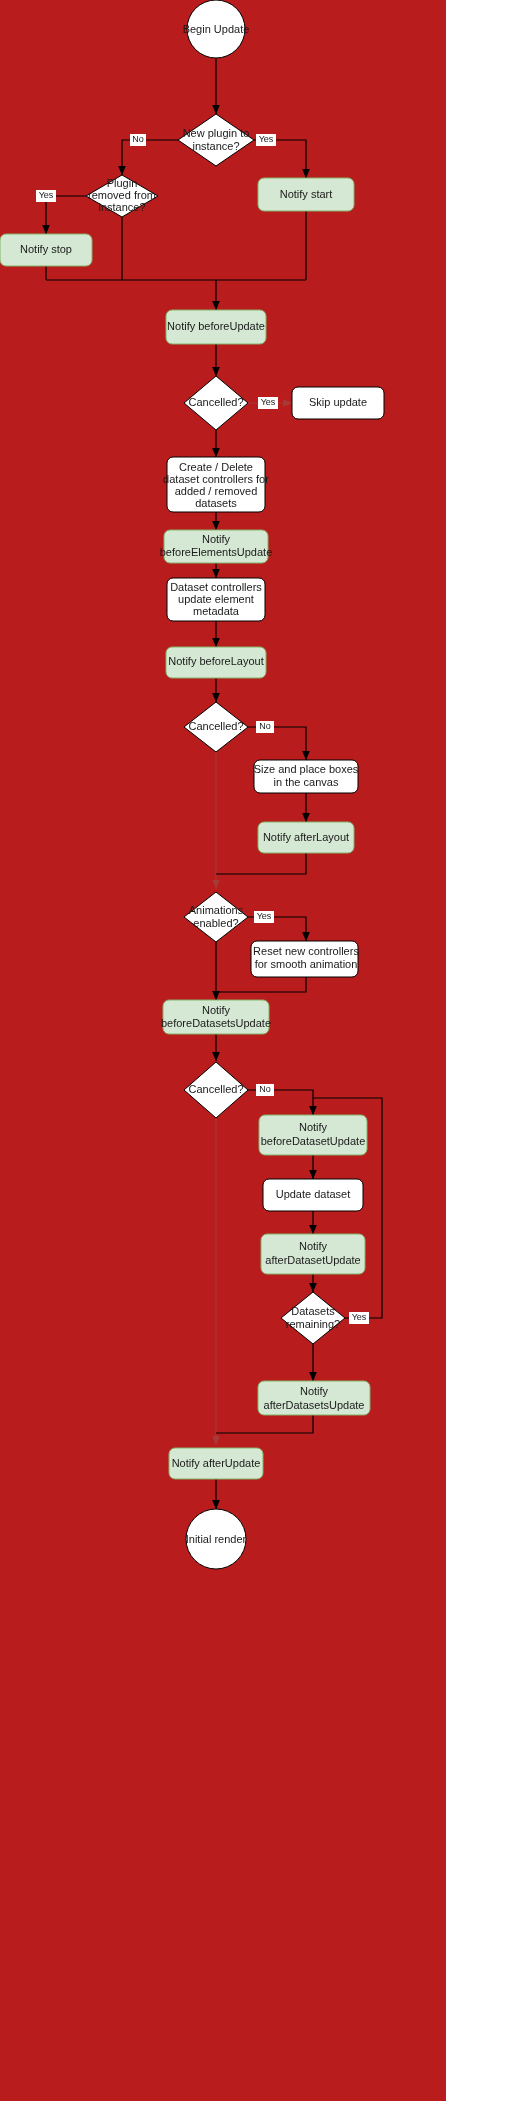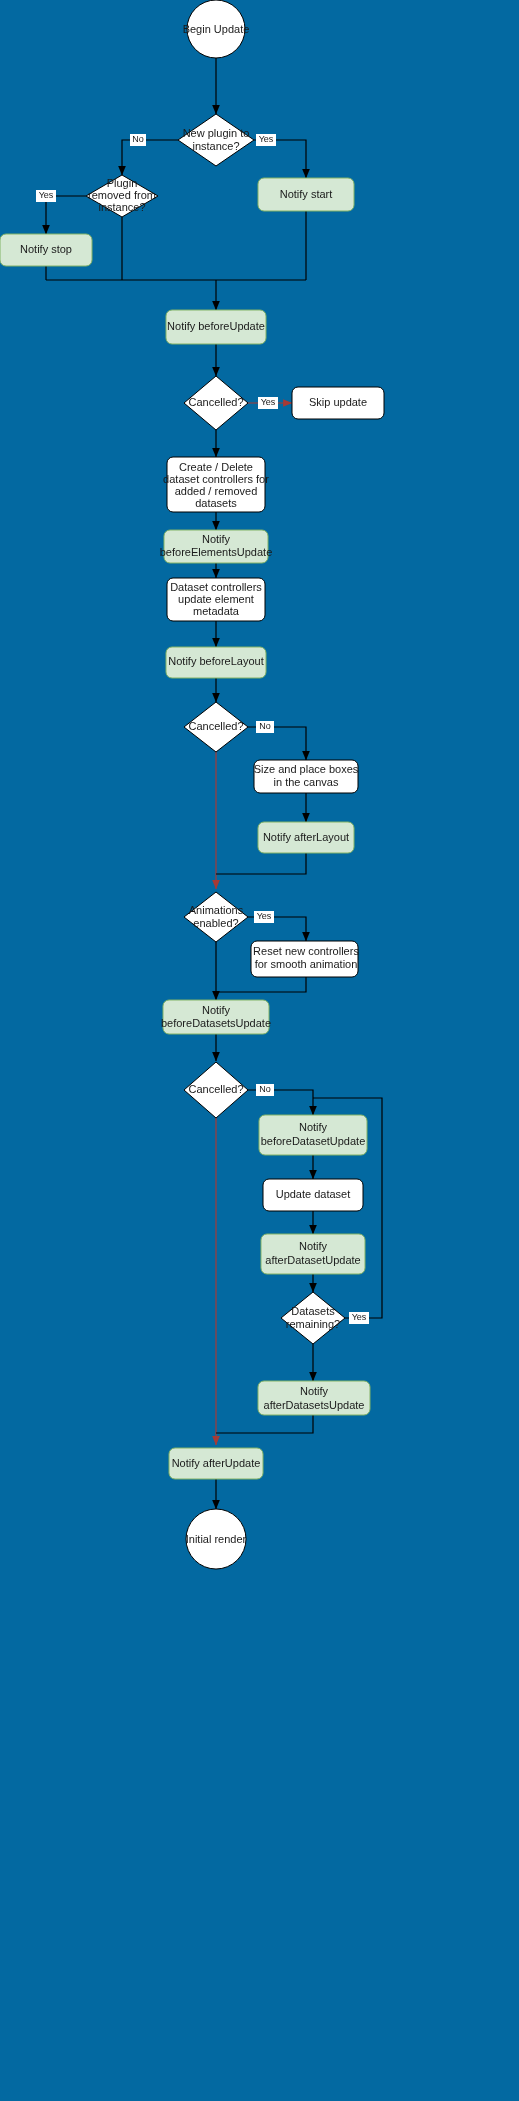--- a/index.html
+++ b/index.html
@@ -5,23 +5,23 @@
   html, body {
     margin: 0;
     padding: 0;
     background: #ffffff;
   }
   body {
     font-family: "Liberation Sans", sans-serif;
   }
   #canvas-wrap {
     position: relative;
-    width: 519px;
+    width: 446px;
     height: 2101px;
-    background: #0369a1;
+    background: #b91c1c;
     overflow: hidden;
   }
   svg#flow {
     position: absolute;
     left: 0;
     top: 0;
     width: 519px;
     height: 2101px;
     display: block;
   }

